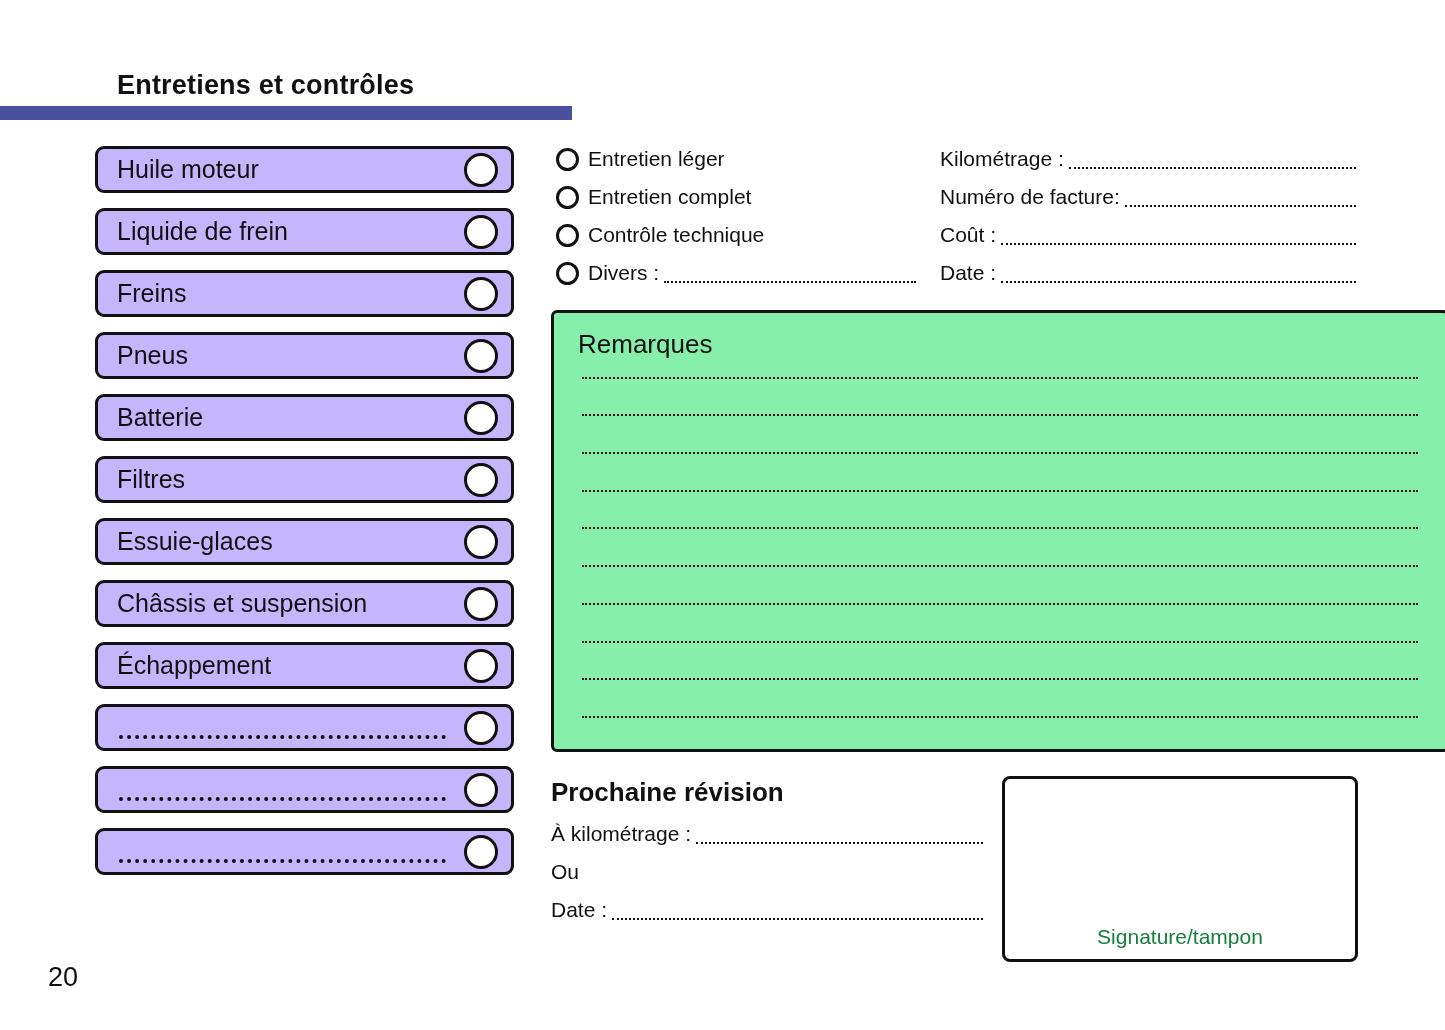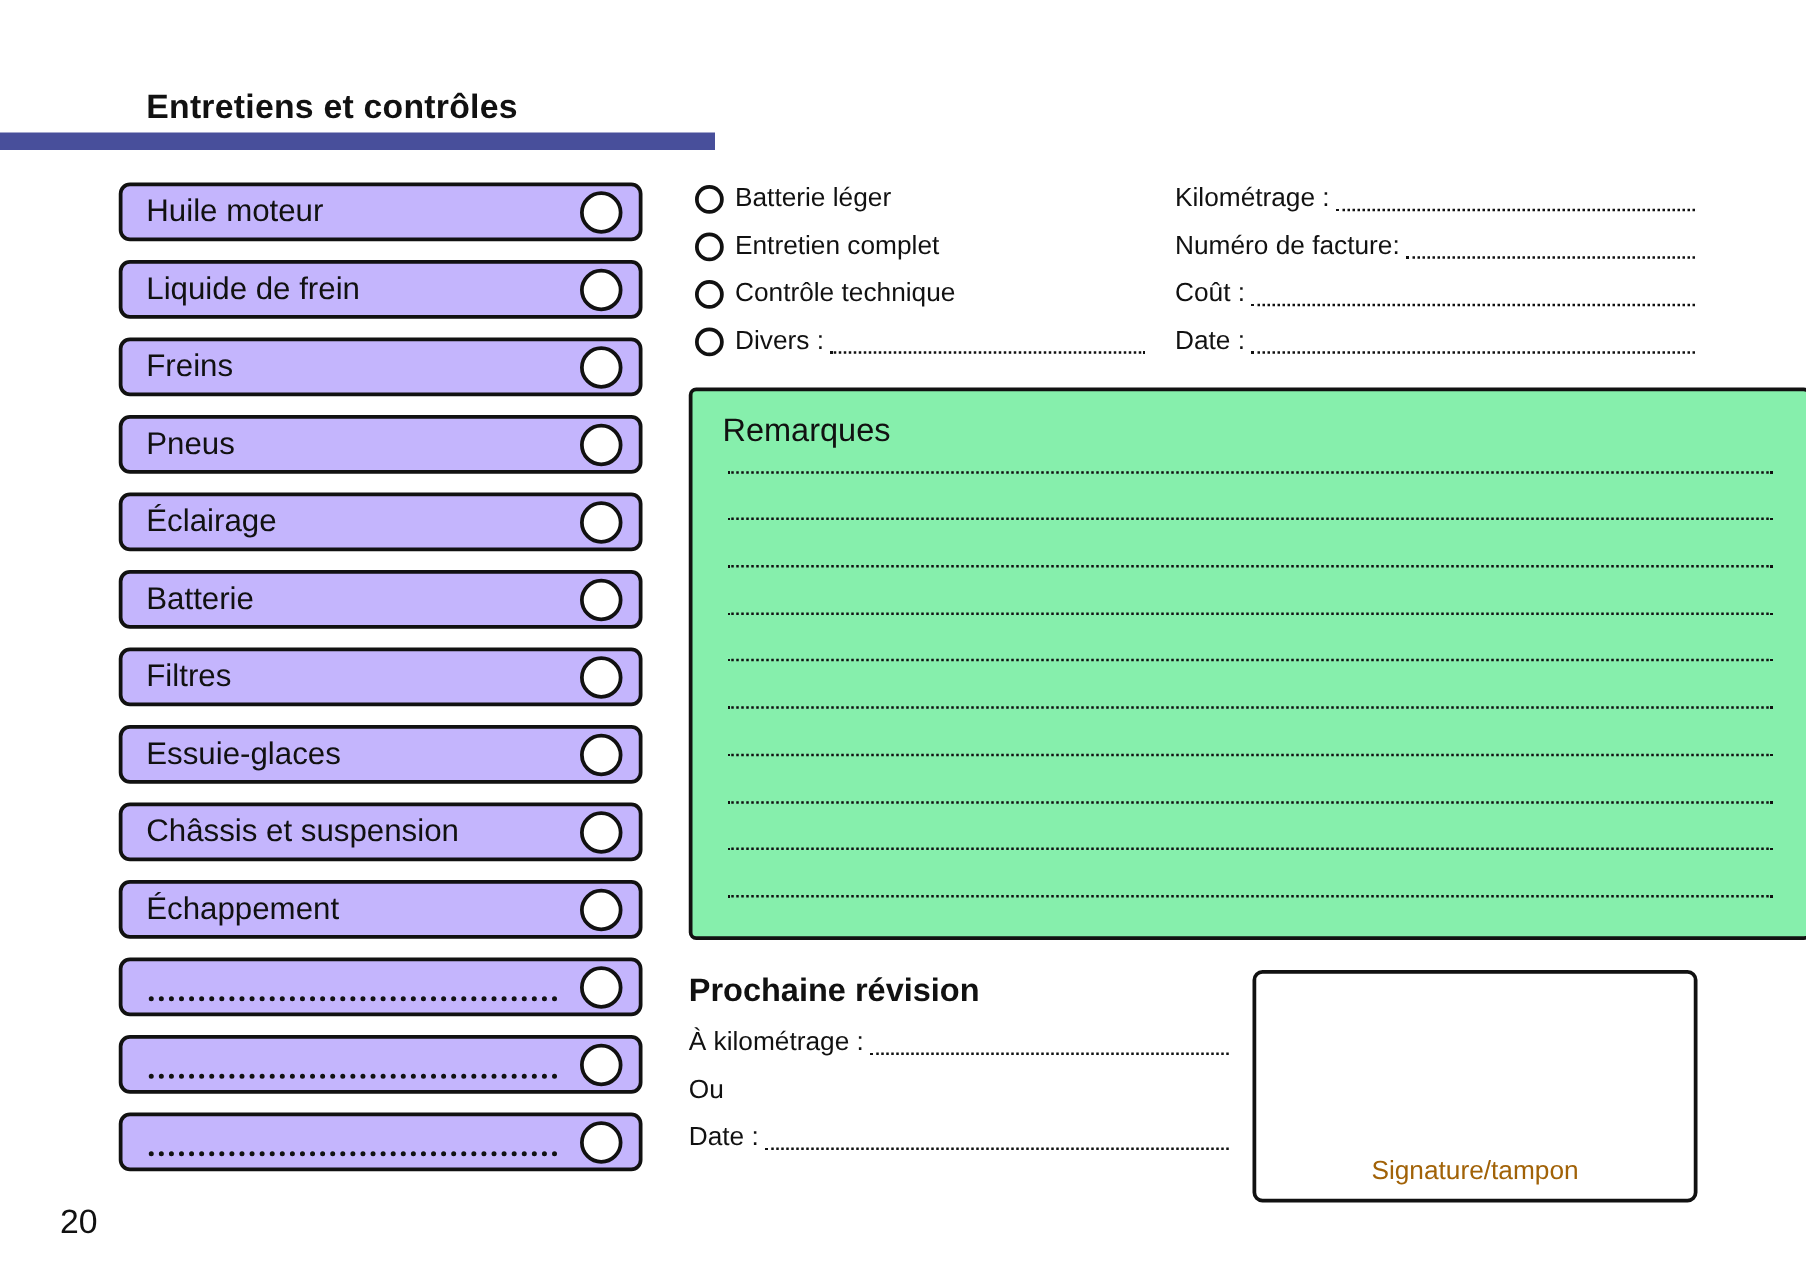--- a/index.html
+++ b/index.html
@@ -85,21 +85,21 @@
   .ns-label { font-size: 21px; white-space: nowrap; }
 
   
   .signature-box {
     position: absolute; left: 1002px; top: 776px;
     width: 356px; height: 186px;
     border: 3px solid #111; border-radius: 8px; background: #fff;
   }
   .signature-label {
     position: absolute; left: 0; right: 0; bottom: 10px;
-    text-align: center; color: #a16207; font-size: 21px;
+    text-align: center; color: #15803d; font-size: 21px;
   }
 
   .page-number { position: absolute; left: 48px; top: 962px; font-size: 27px; }
 </style>
 </head>
 <body>
 
 <div class="page-title">Entretiens et contrôles</div>
 <div class="accent-bar" style="background: rgb(72, 79, 155);"></div>
 
@@ -122,25 +122,20 @@
 
       <span class="check-circle"></span>
     </div>
 
     <div class="check-box">
       <span class="check-label">Pneus</span>
 
       <span class="check-circle"></span>
     </div>
 
-    <div class="check-box">
-      <span class="check-label">Éclairage</span>
-
-      <span class="check-circle"></span>
-    </div>
 
     <div class="check-box">
       <span class="check-label">Batterie</span>
 
       <span class="check-circle"></span>
     </div>
 
     <div class="check-box">
       <span class="check-label">Filtres</span>
 
@@ -182,21 +177,21 @@
       <span class="check-dots"></span>
       <span class="check-circle"></span>
     </div>
 
 </div>
 
 <div class="service-types">
 
     <div class="service-row">
       <span class="radio-circle"></span>
-      <span class="service-label">Batterie léger</span>
+      <span class="service-label">Entretien léger</span>
 
     </div>
 
     <div class="service-row">
       <span class="radio-circle"></span>
       <span class="service-label">Entretien complet</span>
 
     </div>
 
     <div class="service-row">

